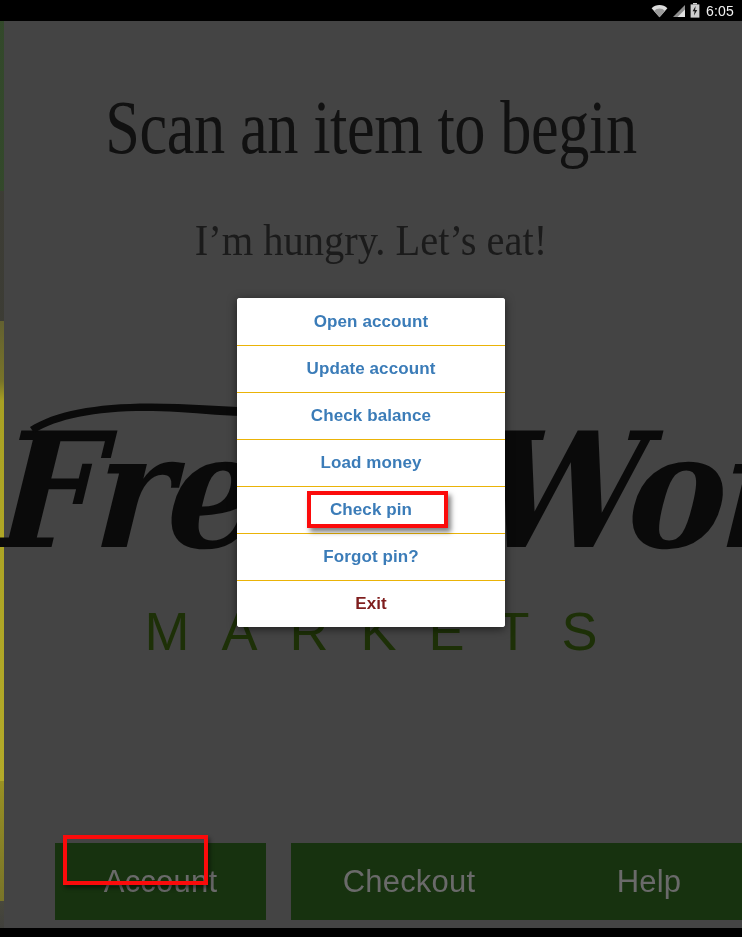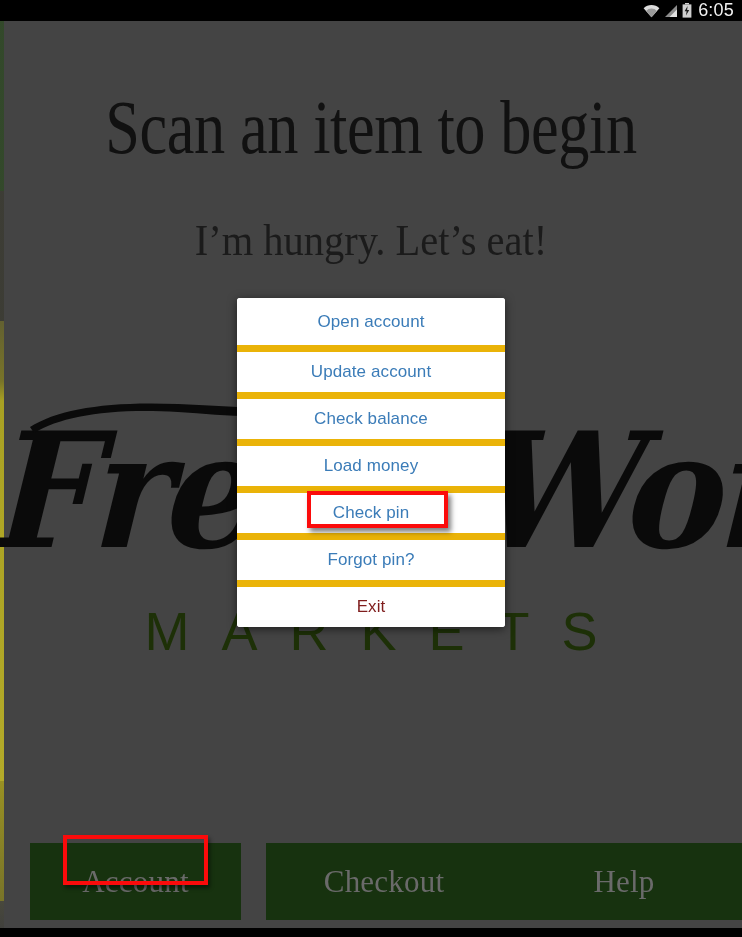--- a/index.html
+++ b/index.html
@@ -28,21 +28,21 @@
     background: #000000;
     display: flex;
     align-items: center;
     justify-content: flex-end;
     padding-right: 8px;
     z-index: 60;
   }
   .sb-icon { display: inline-flex; align-items: center; margin-right: 4px; }
   #status-time {
     color: #f2f2f2;
-    font-size: 18px;
+    font-size: 14px;
     font-family: "Liberation Sans", sans-serif;
     letter-spacing: 0.2px;
     margin-left: 2px;
   }
 
   
   #app-bg {
     position: absolute;
     left: 0; top: 21px;
     width: 742px; height: 907px;
@@ -154,23 +154,24 @@
   .big-btn {
     position: absolute;
     top: 21px;
     height: 77px;
     background: #17320f;
     border: none;
     display: flex;
     align-items: center;
     justify-content: center;
     color: #6a6a6a;
-    font-family: Liberation Serif, serif;
+    font-family: Liberation Sans, sans-serif;
     font-size: 31px;
     letter-spacing: 0.2px;
+    margin-left: 25px;
   }
   #btn-account  { left: 30px;  width: 211px; }
   #btn-checkout { left: 266px; width: 236px; }
   #btn-help     { left: 502px; width: 244px; }
 
   
   #account-highlight {
     position: absolute;
     left: 63px; top: 835px;
     width: 145px; height: 50px;
@@ -191,32 +192,33 @@
   
   #dialog {
     position: absolute;
     left: 237px; top: 298px;
     width: 268px;
     background: #ffffff;
     border-radius: 3px;
     box-shadow: 0 2px 10px rgba(0,0,0,0.55);
     overflow: hidden;
     z-index: 30;
+    font-weight: bold;
   }
   .menu-item {
     height: 47px;
     display: flex;
     align-items: center;
     justify-content: center;
     background: #ffffff;
     color: #3b7cb8;
     font-family: "Liberation Sans", sans-serif;
     font-size: 17px;
     letter-spacing: 0.1px;
-    border-top: 7px solid #eab308;
+    border-top: 1px solid #eab308;
     cursor: pointer;
   }
   .menu-item:first-child { border-top: none; }
   .menu-item.danger { color: #7f1d1d; }
 
   
   #changepin-highlight {
     position: absolute;
     left: 307px; top: 491px;
     width: 141px; height: 37px;

